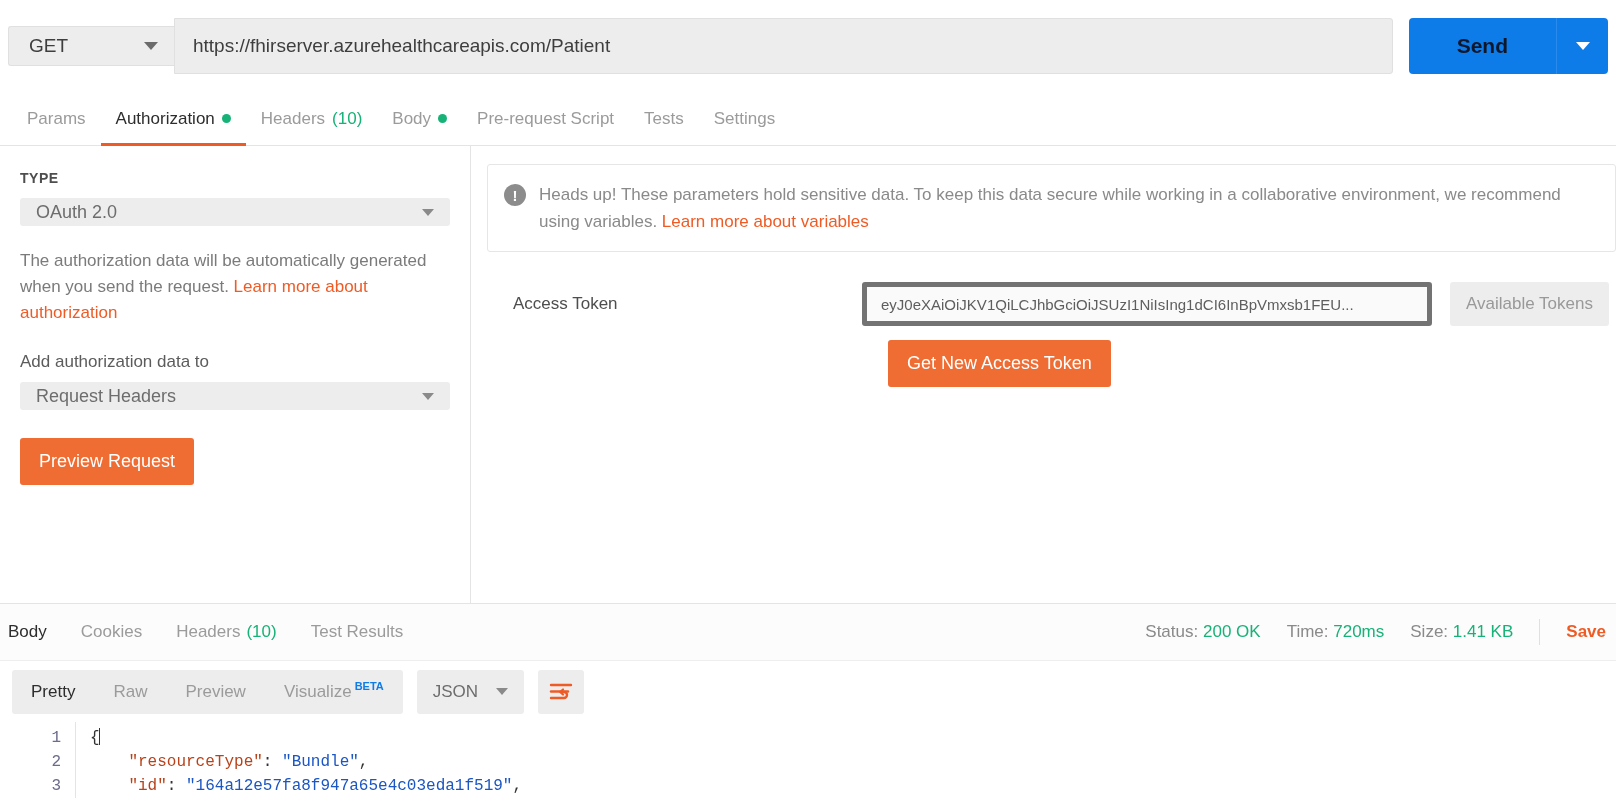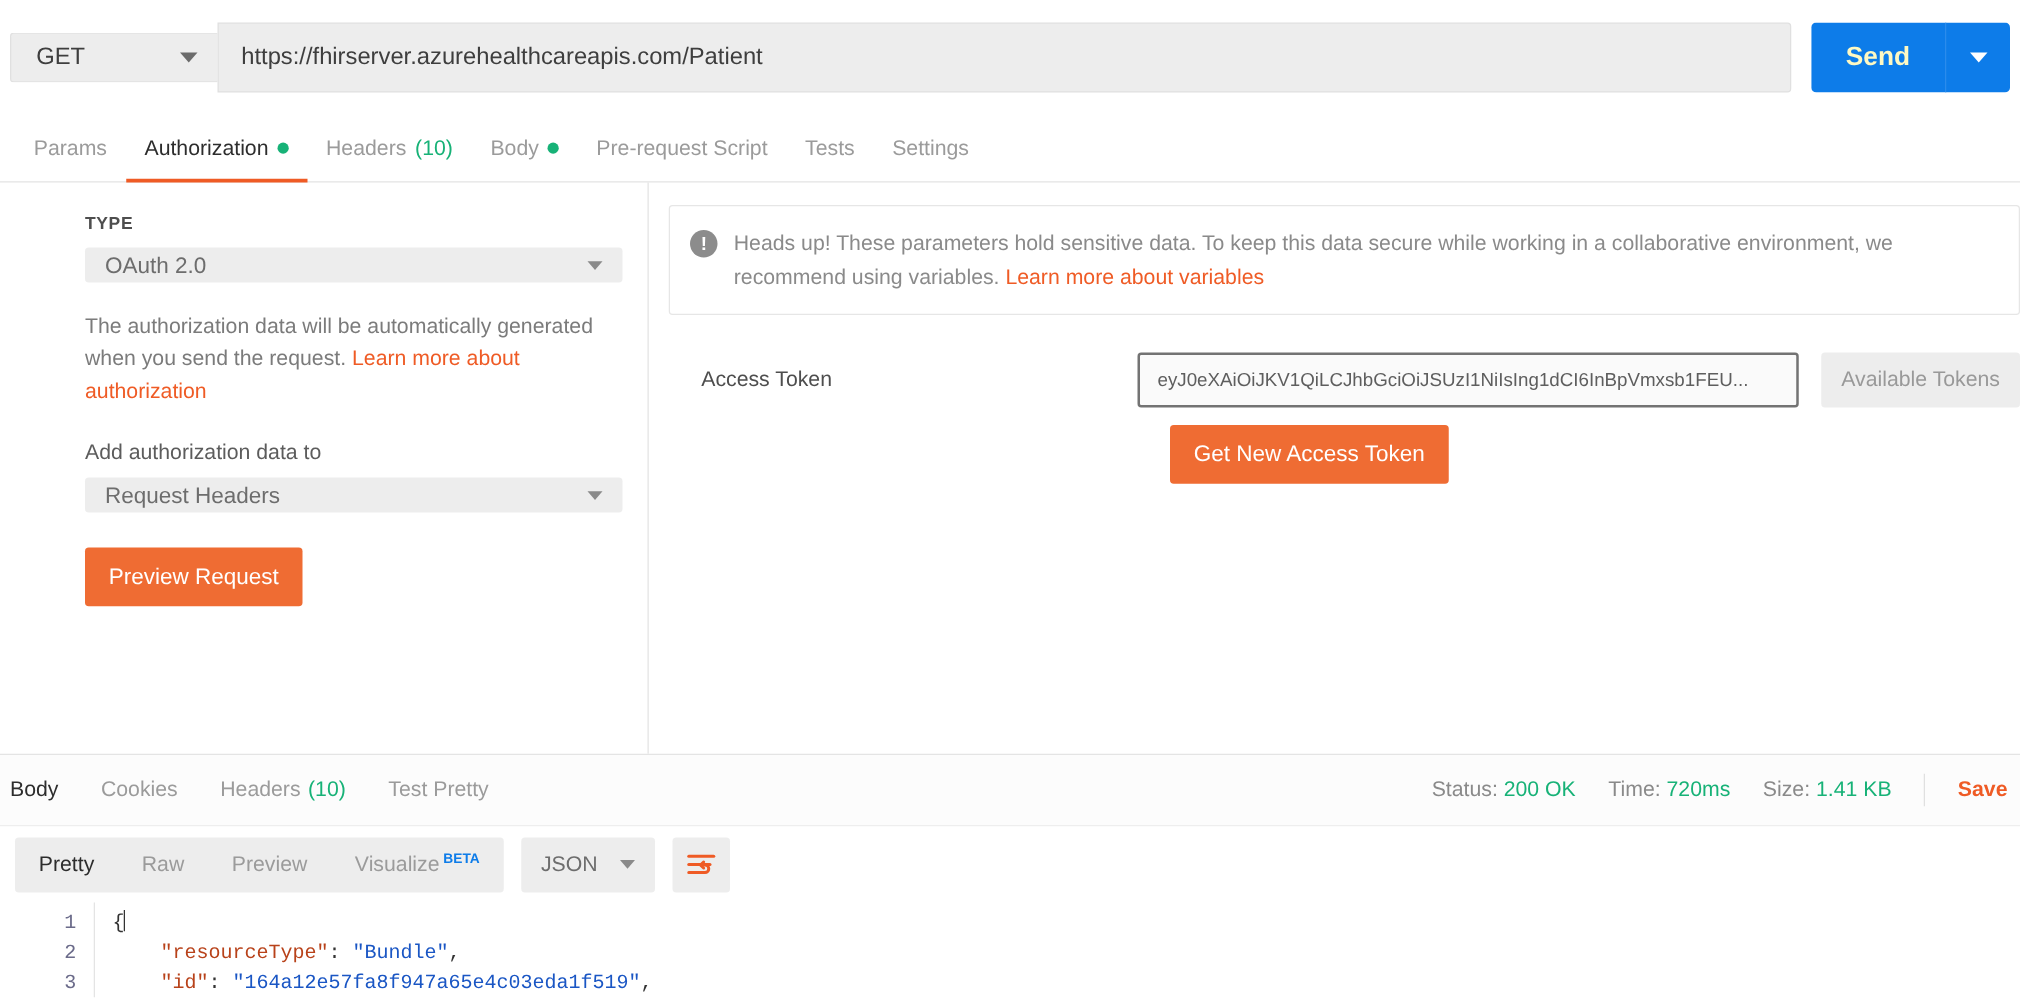--- a/index.html
+++ b/index.html
@@ -51,24 +51,24 @@
     cursor: text;
   }
   .send-wrap {
     margin-left: 16px;
     display: flex; align-items: stretch;
     height: 56px; border-radius: 4px; overflow: hidden;
     flex: 0 0 auto;
   }
   .send-btn {
     background: #0d7ce9;
-    color: #fef9c3;
+    color: #0f172a;
     font-size: 21px; font-weight: bold;
     border: none;
-    padding: 0 28px;
+    padding: 0 48px;
     display:flex; align-items:center; justify-content:center;
     cursor: pointer;
     font-family: "Liberation Sans", sans-serif;
   }
   .send-split {
     background: #0d7ce9;
     width: 52px;
     display: flex; align-items: center; justify-content: center;
     border-left: 1px solid #2b8bec;
     cursor: pointer;
@@ -98,21 +98,21 @@
   }
   .req-tab.active { color: #2d2d2d; }
   .req-tab.active::after {
     content: ""; position: absolute; left: 0; right: 0; bottom: -1px;
     height: 3px; background: #ef5b25;
   }
   .dot { width: 9px; height: 9px; border-radius: 50%; background: #17b277; display:inline-block; }
   .count { color: #17b277; }
 
   
-  .auth-area { display: flex; flex: 1 1 auto; min-height: 0; border-bottom: 1px solid #e4e4e4; padding-left: 48px; }
+  .auth-area { display: flex; flex: 1 1 auto; min-height: 0; border-bottom: 1px solid #e4e4e4; }
   .auth-left {
     width: 471px; flex: 0 0 471px;
     border-right: 1px solid #e4e4e4;
     padding: 24px 20px 0 20px;
   }
   .type-label {
     font-size: 14px; font-weight: bold; letter-spacing: .5px;
     color: #4e4e4e; margin-bottom: 12px;
   }
   .dropdown {
@@ -154,21 +154,21 @@
   }
   .notice-text { font-size: 17px; line-height: 27px; color: #8a8a8a; }
 
   .token-row {
     display: flex; align-items: center;
     margin-top: 30px;
   }
   .token-label { width: 375px; flex: 0 0 375px; font-size: 17px; color: #4e4e4e; padding-left: 26px; }
   .token-input {
     width: 570px; height: 44px;
-    background: #fafafa; border: 2px solid #737373; border-radius: 3px;
+    background: #fafafa; border: 5px solid #737373; border-radius: 3px;
     display: flex; align-items: center; padding: 0 14px;
     font-size: 15px; color: #5e5e5e; overflow: hidden; white-space: nowrap;
     cursor: text;
   }
   .token-dropdown {
     margin-left: 18px; height: 44px;
     background: #ededed; border-radius: 3px;
     display: flex; align-items: center; padding: 0 16px;
     font-size: 17px; color: #999; white-space: nowrap; cursor: pointer;
     flex: 0 0 auto;
@@ -334,21 +334,21 @@
           <span>Body</span>
         </div>
         <div class="resp-tab">
           <span>Cookies</span>
         </div>
         <div class="resp-tab">
           <span>Headers</span>
           <span class="count">(10)</span>
         </div>
         <div class="resp-tab">
-          <span>Test Pretty</span>
+          <span>Test Results</span>
         </div>
       </div>
       <div class="resp-meta">
         <div class="meta-item">
           <span>Status:</span>
           <b>200 OK</b>
         </div>
         <div class="meta-item">
           <span>Time:</span>
           <b>720ms</b>

